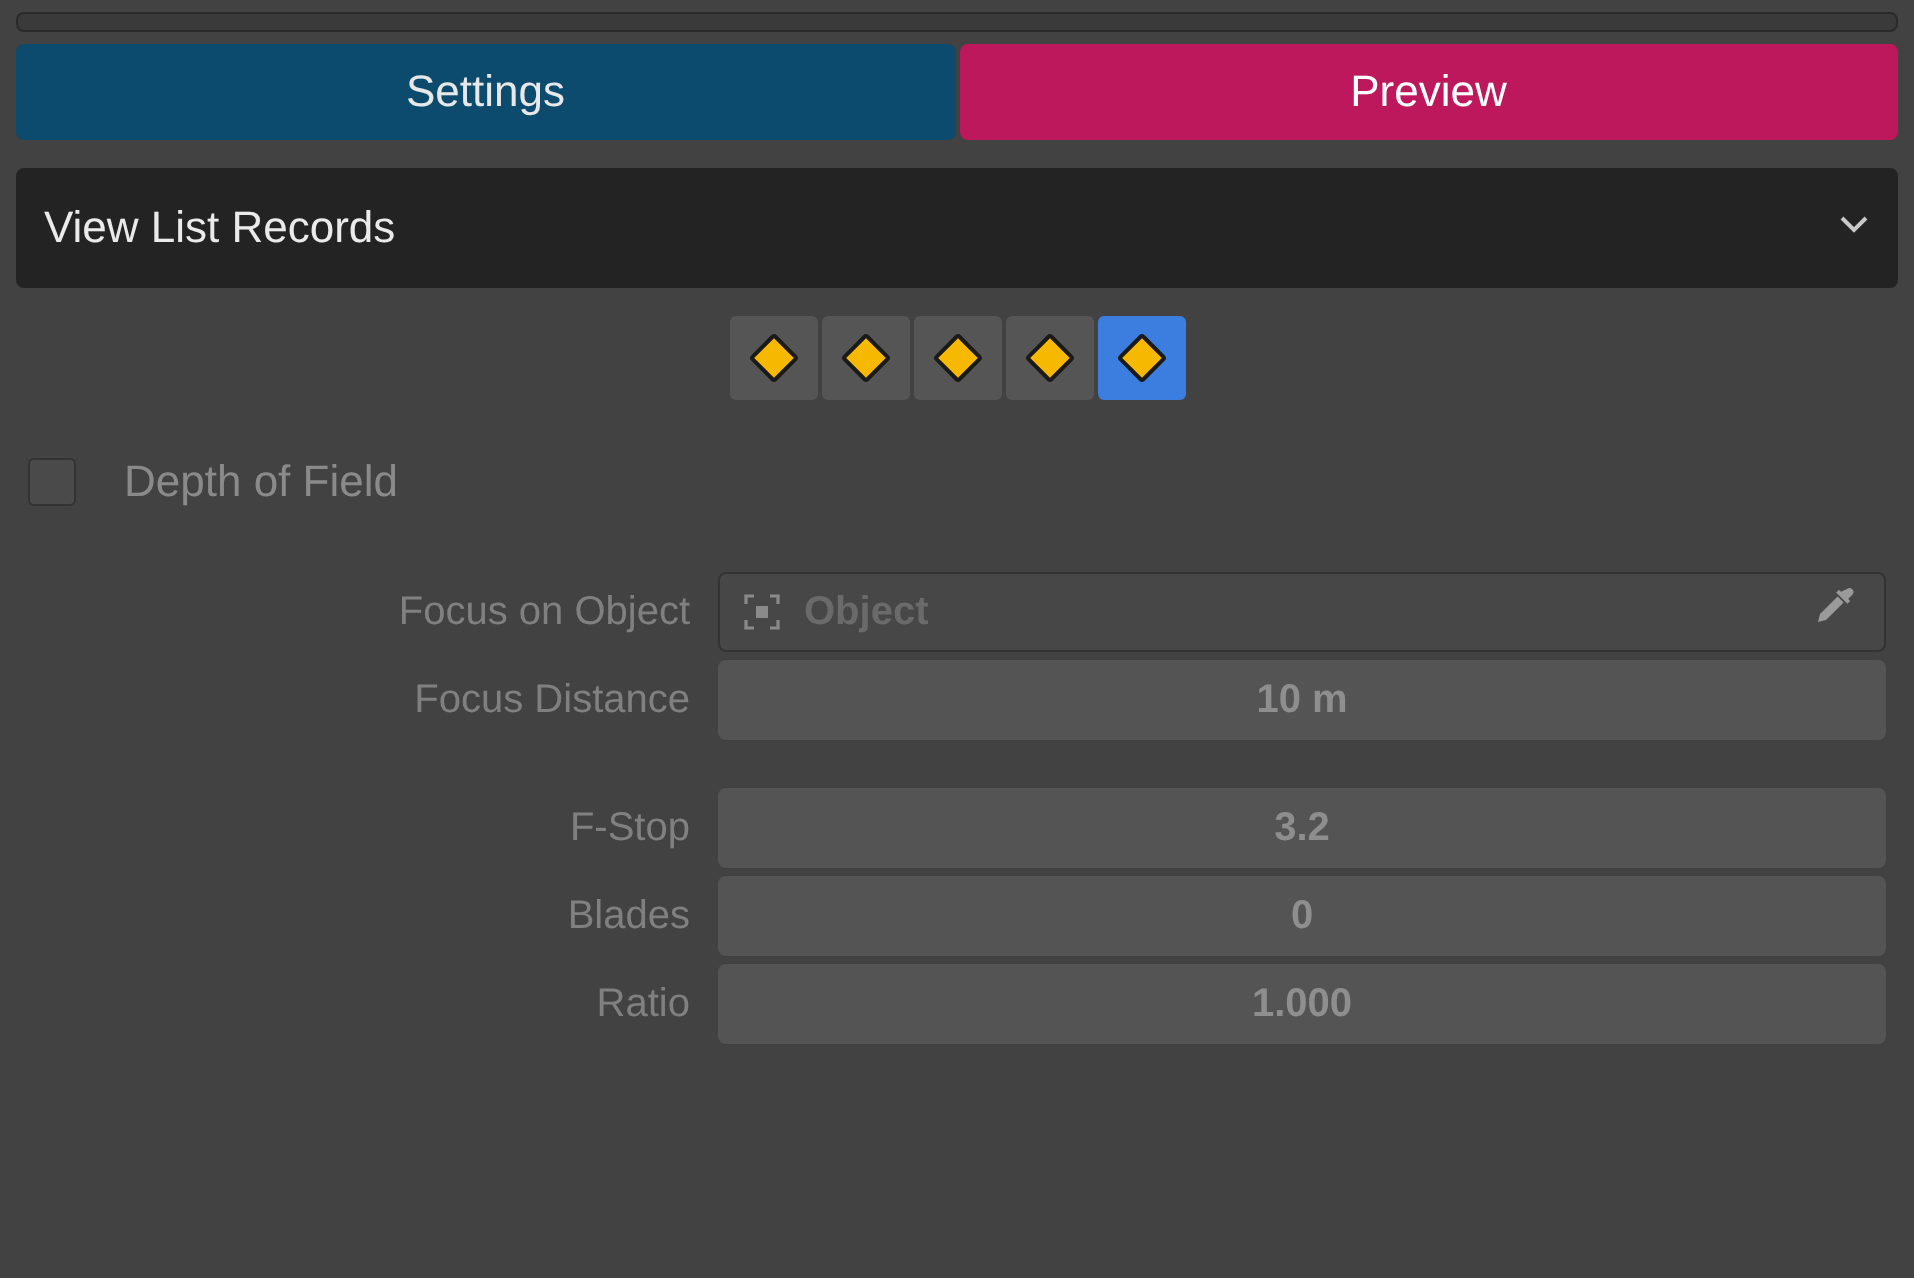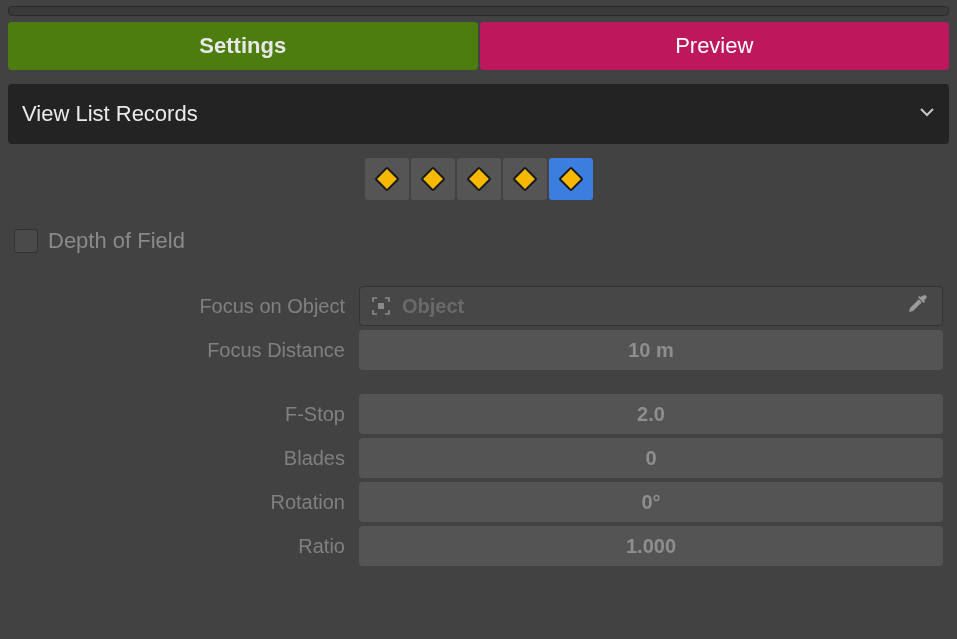--- a/index.html
+++ b/index.html
@@ -35,22 +35,21 @@
       height: 48px;
       display: flex;
       align-items: center;
       justify-content: center;
       font-size: 22px;
       color: #e8e8e8;
       border-radius: 4px;
       cursor: pointer;
     }
     .tab-inactive {
-      background: #4d7c0f;
-      font-weight: bold;
+      background: #0c4a6e;
     }
     .tab-active {
       background: #be185d;
       color: #ffffff;
       font-weight: 400;
     }
     .dropdown-bar {
       background: #232323;
       height: 60px;
       border-radius: 4px;
@@ -95,21 +94,21 @@
       width: 18px;
       height: 18px;
       background: #f6b800;
       border: 2px solid #1a1a1a;
       transform: rotate(45deg);
       border-radius: 2px;
     }
     .checkbox-row {
       display: flex;
       align-items: center;
-      gap: 10px;
+      gap: 24px;
       margin-bottom: 32px;
       padding-left: 6px;
     }
     .checkbox {
       width: 24px;
       height: 24px;
       background: #4a4a4a;
       border: 1px solid #333;
       border-radius: 3px;
       cursor: pointer;
@@ -246,37 +245,31 @@
     <div class="prop-input">
       <span>10 m</span>
     </div>
   </div>
 
   <div class="group-spacer"></div>
 
   <div class="prop-row">
     <div class="prop-label">F-Stop</div>
     <div class="prop-input">
-      <span>2.0</span>
+      <span>3.2</span>
     </div>
   </div>
 
   <div class="prop-row">
     <div class="prop-label">Blades</div>
     <div class="prop-input">
       <span>0</span>
     </div>
   </div>
 
-  <div class="prop-row">
-    <div class="prop-label">Rotation</div>
-    <div class="prop-input">
-      <span>0°</span>
-    </div>
-  </div>
 
   <div class="prop-row">
     <div class="prop-label">Ratio</div>
     <div class="prop-input">
       <span>1.000</span>
     </div>
   </div>
 
 </div>
 

